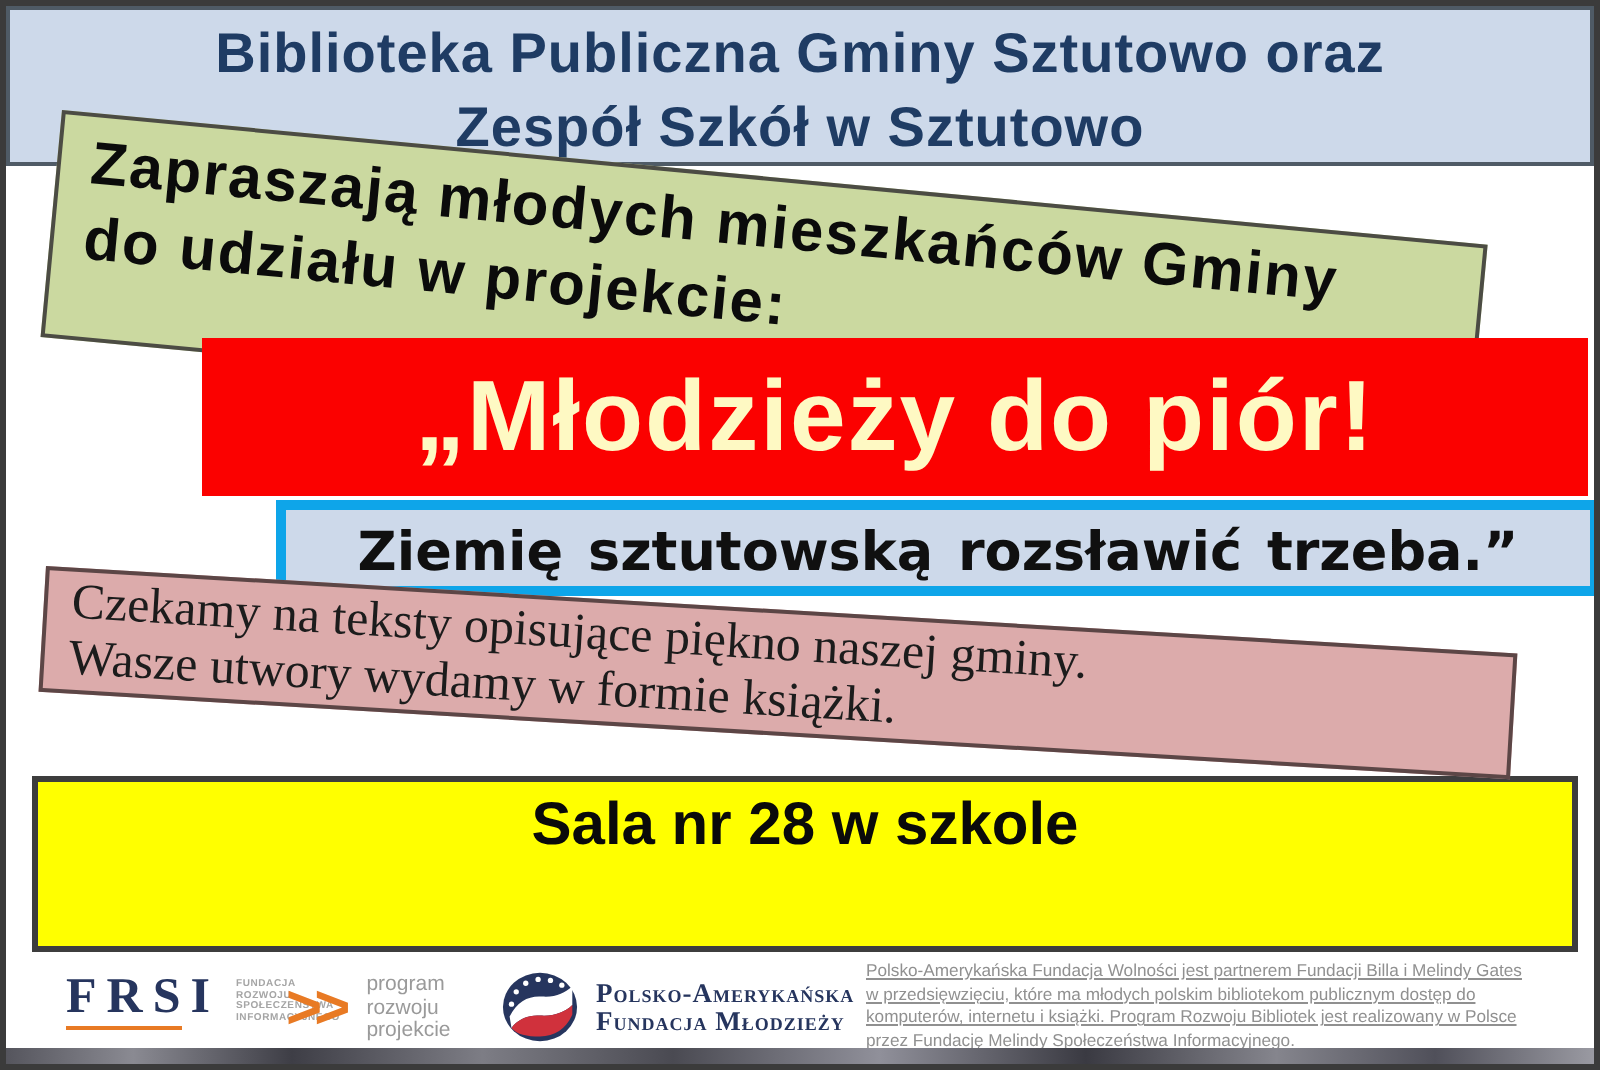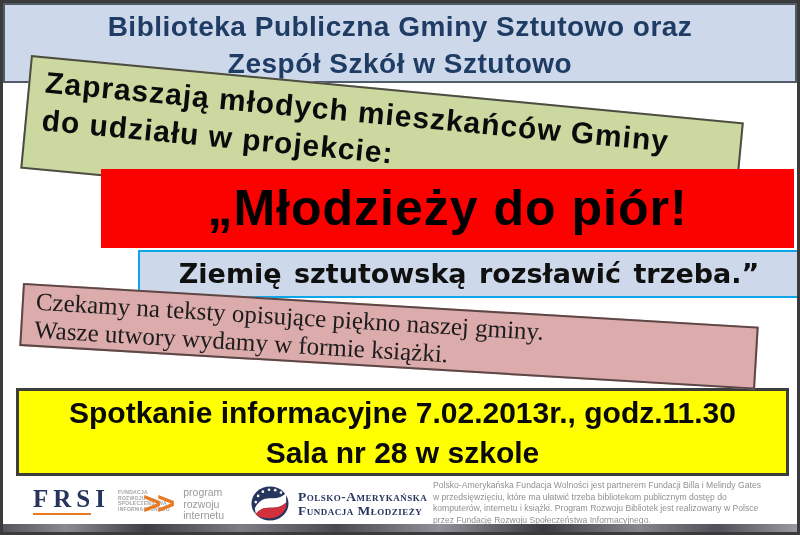--- a/index.html
+++ b/index.html
@@ -21,27 +21,27 @@
     position:absolute;left:28px;top:52px;width:716px;height:114px;z-index:2;
     background:var(--green_bg);border:2px solid #4c4c44;box-sizing:border-box;
     transform:rotate(5.4deg);transform-origin:top left;
     color:#0b0b0b;font-weight:bold;font-size:30px;line-height:38px;
     letter-spacing:1px;padding:5px 0 0 15px;
   }
   
   .red{
     position:absolute;left:98px;top:166px;width:693px;height:79px;z-index:3;
     background:var(--red_bg);
-    text-align:center;color:#000000;font-weight:bold;font-size:50px;
+    text-align:center;color:#fef9c3;font-weight:bold;font-size:50px;
     line-height:79px;letter-spacing:1px;white-space:nowrap;
   }
   
   .quote{
     position:absolute;left:135px;top:247px;width:662px;height:48px;z-index:3;
-    background:var(--quote_bg);border:2px solid #0ea5e9;box-sizing:border-box;
+    background:var(--quote_bg);border:5px solid #0ea5e9;box-sizing:border-box;
     text-align:center;color:#101010;
     font-family:"DejaVu Sans",sans-serif;font-weight:bold;font-size:27px;
     line-height:44px;word-spacing:3px;white-space:nowrap;
   }
   
   .pink{
     position:absolute;left:20px;top:280px;width:737px;height:63px;z-index:6;
     background:var(--pink_bg);border:2px solid #5c4646;box-sizing:border-box;
     transform:rotate(3.4deg);transform-origin:top left;
     color:#1c1c1c;font-family:"Liberation Serif",serif;font-size:25px;
@@ -74,21 +74,21 @@
   .prb-text{font-size:10.5px;line-height:11.5px;color:#9a9a9a;}
   .pafw{position:absolute;left:248px;top:8px;display:flex;align-items:center;}
   .flag{display:inline-block;width:38px;height:37px;}
   .pafw-text{
     margin-left:9px;font-family:"Liberation Serif",serif;font-variant:small-caps;
     font-weight:600;font-size:13.5px;line-height:14px;color:var(--navy);
     letter-spacing:.5px;
   }
   .legal{
     position:absolute;left:430px;top:3px;width:360px;
-    font-size:8.6px;line-height:11.6px;color:#909090;letter-spacing:0;
+    font-size:8.6px;line-height:11.6px;color:#909090;letter-spacing:0;text-decoration:underline;
   }
   
   .bottom-strip{
     position:absolute;left:0;bottom:0;width:794px;height:8px;z-index:7;
     background:linear-gradient(90deg,#55555d 0%,#8a8a92 8%,#3e3e46 18%,
       #7d7d85 30%,#4a4a52 42%,#90909a 55%,#3a3a42 68%,#85858d 80%,
       #50505a 90%,#9a9aa2 100%);
   }
 </style>
 </head>
@@ -113,21 +113,20 @@
   <div class="quote">
     <span>Ziemię sztutowską rozsławić trzeba.”</span>
   </div>
 
   <div class="pink">
     <div>Czekamy na teksty opisujące piękno naszej gminy.</div>
     <div>Wasze utwory wydamy w formie książki.</div>
   </div>
 
   <div class="yellow">
-    <div>Spotkanie informacyjne 7.02.2013r., godz.11.30</div>
     <div>Sala nr 28 w szkole</div>
   </div>
 
   <div class="footer">
 
     <div class="frsi">
       <div>
         <div class="frsi-acronym">FRSI</div>
         <div class="frsi-underline"></div>
       </div>
@@ -137,21 +136,21 @@
         <div>SPOŁECZEŃSTWA</div>
         <div>INFORMACYJNEGO</div>
       </div>
     </div>
 
     <div class="prb">
       <span class="chev">&gt;&gt;</span>
       <div class="prb-text">
         <div>program</div>
         <div>rozwoju</div>
-        <div>internetu</div>
+        <div>projekcie</div>
       </div>
     </div>
 
     <div class="pafw">
       <span class="flag">
         <svg width="38" height="37" viewBox="0 0 40 38" aria-hidden="true">
           <ellipse cx="20" cy="19" rx="19.5" ry="18" fill="#26355e"></ellipse>
           <path d="M4 24 C8 16 14 13 21 13.5 C28 14 33 12 37 8 L37 18 C33 22 27 24 20 23.5 C13 23 8 26 5 30 Z" fill="#ffffff"></path>
           <path d="M5 30 C8 26 13 23 20 23.5 C27 24 33 22 37 18 L37 23 C34 30 28 34.5 20 34.5 C13 34.5 8 33.5 5 30 Z" fill="#d0313c"></path>
           <circle cx="7.5" cy="11" r="1.4" fill="#fff"></circle>
@@ -164,21 +163,21 @@
         </svg>
       </span>
       <div class="pafw-text">
         <div>Polsko-Amerykańska</div>
         <div>Fundacja Młodzieży</div>
       </div>
     </div>
 
     <div class="legal">
       <div>Polsko-Amerykańska Fundacja Wolności jest partnerem Fundacji Billa i Melindy Gates</div>
-      <div>w przedsięwzięciu, które ma ułatwić trzeba bibliotekom publicznym dostęp do</div>
+      <div>w przedsięwzięciu, które ma młodych polskim bibliotekom publicznym dostęp do</div>
       <div>komputerów, internetu i książki. Program Rozwoju Bibliotek jest realizowany w Polsce</div>
-      <div>przez Fundację Rozwoju Społeczeństwa Informacyjnego.</div>
+      <div>przez Fundację Melindy Społeczeństwa Informacyjnego.</div>
     </div>
 
   </div>
 
   <div class="bottom-strip"></div>
 </div>
 
 </body></html>

